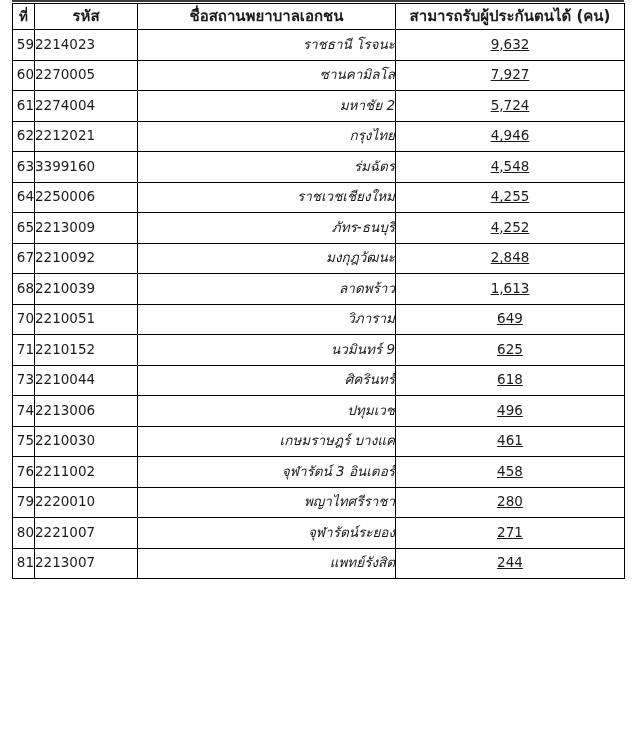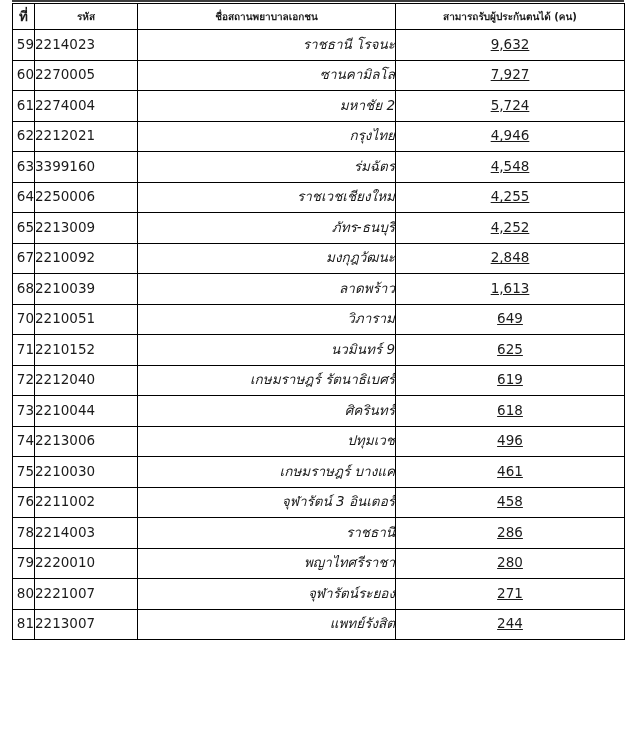--- a/index.html
+++ b/index.html
@@ -48,21 +48,21 @@
   table.sheet th,
   table.sheet td {
     border: 1.4px solid #000000;
     padding: 0;
     vertical-align: middle;
     background: #ffffff;
   }
   thead th {
     height: 26px;
     font-weight: bold;
-    font-size: 10px;
+    font-size: 15px;
     line-height: 1.15;
     text-align: center;
     white-space: nowrap;
     letter-spacing: 0px;
   }
   thead th.th-no   { font-size: 13.5px; }
   tbody tr { height: 30.5px; }
   tbody td {
     font-size: 13.5px;
     line-height: 1.15;
@@ -173,26 +173,20 @@
           <td class="cell-name">วิภาราม</td>
           <td class="cell-cap">649</td>
         </tr>
         <tr>
           <td class="cell-no">71</td>
           <td class="cell-code">2210152</td>
           <td class="cell-name">นวมินทร์ 9</td>
           <td class="cell-cap">625</td>
         </tr>
         <tr>
-          <td class="cell-no">72</td>
-          <td class="cell-code">2212040</td>
-          <td class="cell-name">เกษมราษฎร์ รัตนาธิเบศร์</td>
-          <td class="cell-cap">619</td>
-        </tr>
-        <tr>
           <td class="cell-no">73</td>
           <td class="cell-code">2210044</td>
           <td class="cell-name">ศิครินทร์</td>
           <td class="cell-cap">618</td>
         </tr>
         <tr>
           <td class="cell-no">74</td>
           <td class="cell-code">2213006</td>
           <td class="cell-name">ปทุมเวช</td>
           <td class="cell-cap">496</td>
@@ -203,26 +197,20 @@
           <td class="cell-name">เกษมราษฎร์ บางแค</td>
           <td class="cell-cap">461</td>
         </tr>
         <tr>
           <td class="cell-no">76</td>
           <td class="cell-code">2211002</td>
           <td class="cell-name">จุฬารัตน์ 3 อินเตอร์</td>
           <td class="cell-cap">458</td>
         </tr>
         <tr>
-          <td class="cell-no">78</td>
-          <td class="cell-code">2214003</td>
-          <td class="cell-name">ราชธานี</td>
-          <td class="cell-cap">286</td>
-        </tr>
-        <tr>
           <td class="cell-no">79</td>
           <td class="cell-code">2220010</td>
           <td class="cell-name">พญาไทศรีราชา</td>
           <td class="cell-cap">280</td>
         </tr>
         <tr>
           <td class="cell-no">80</td>
           <td class="cell-code">2221007</td>
           <td class="cell-name">จุฬารัตน์ระยอง</td>
           <td class="cell-cap">271</td>

